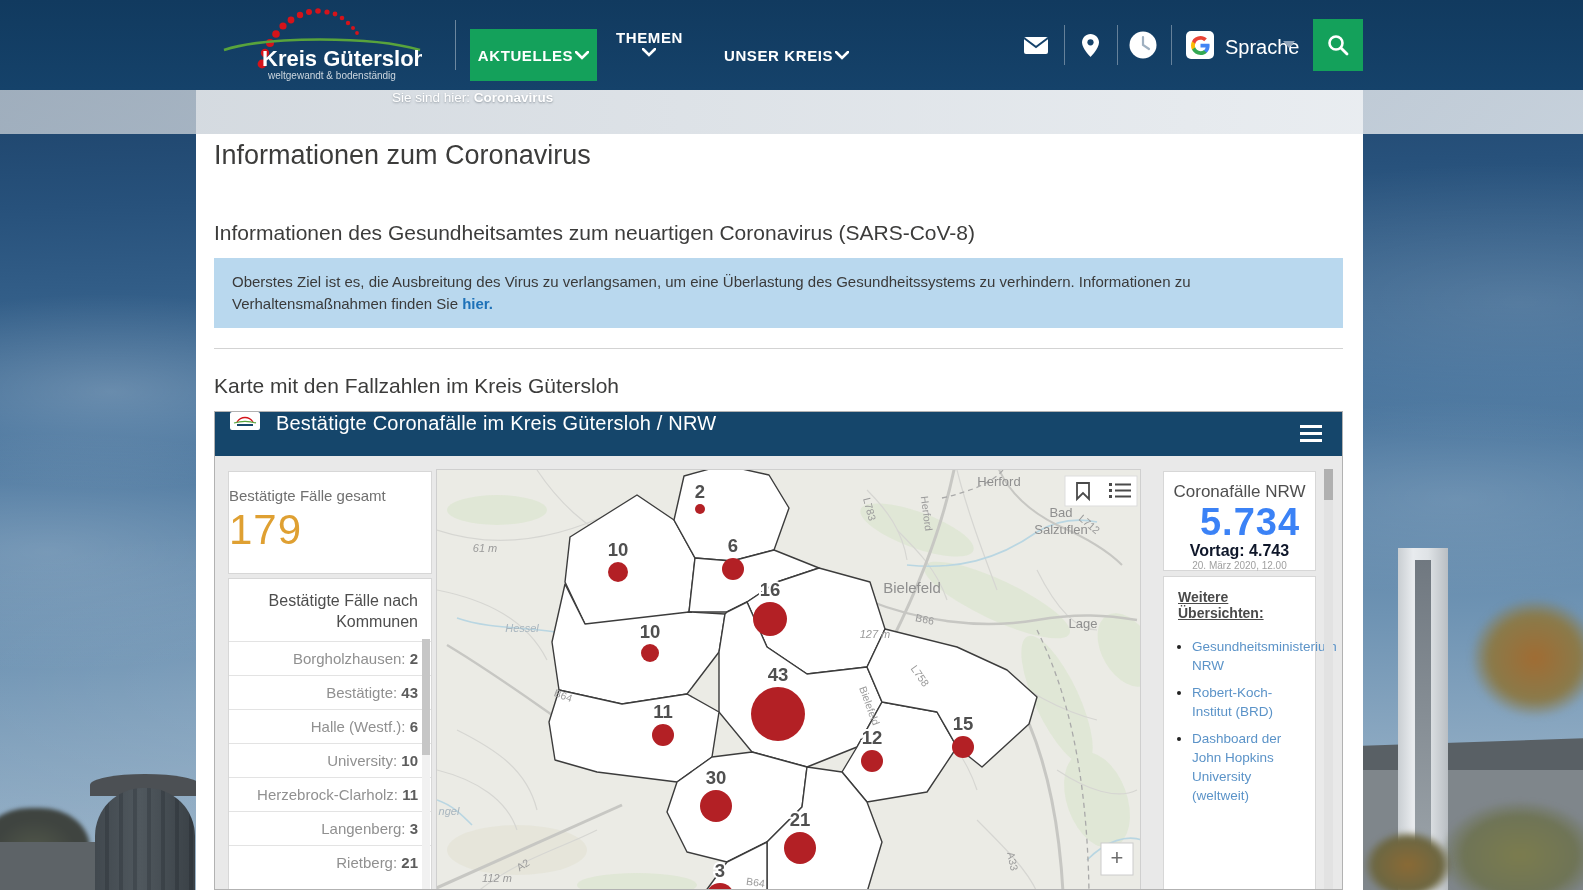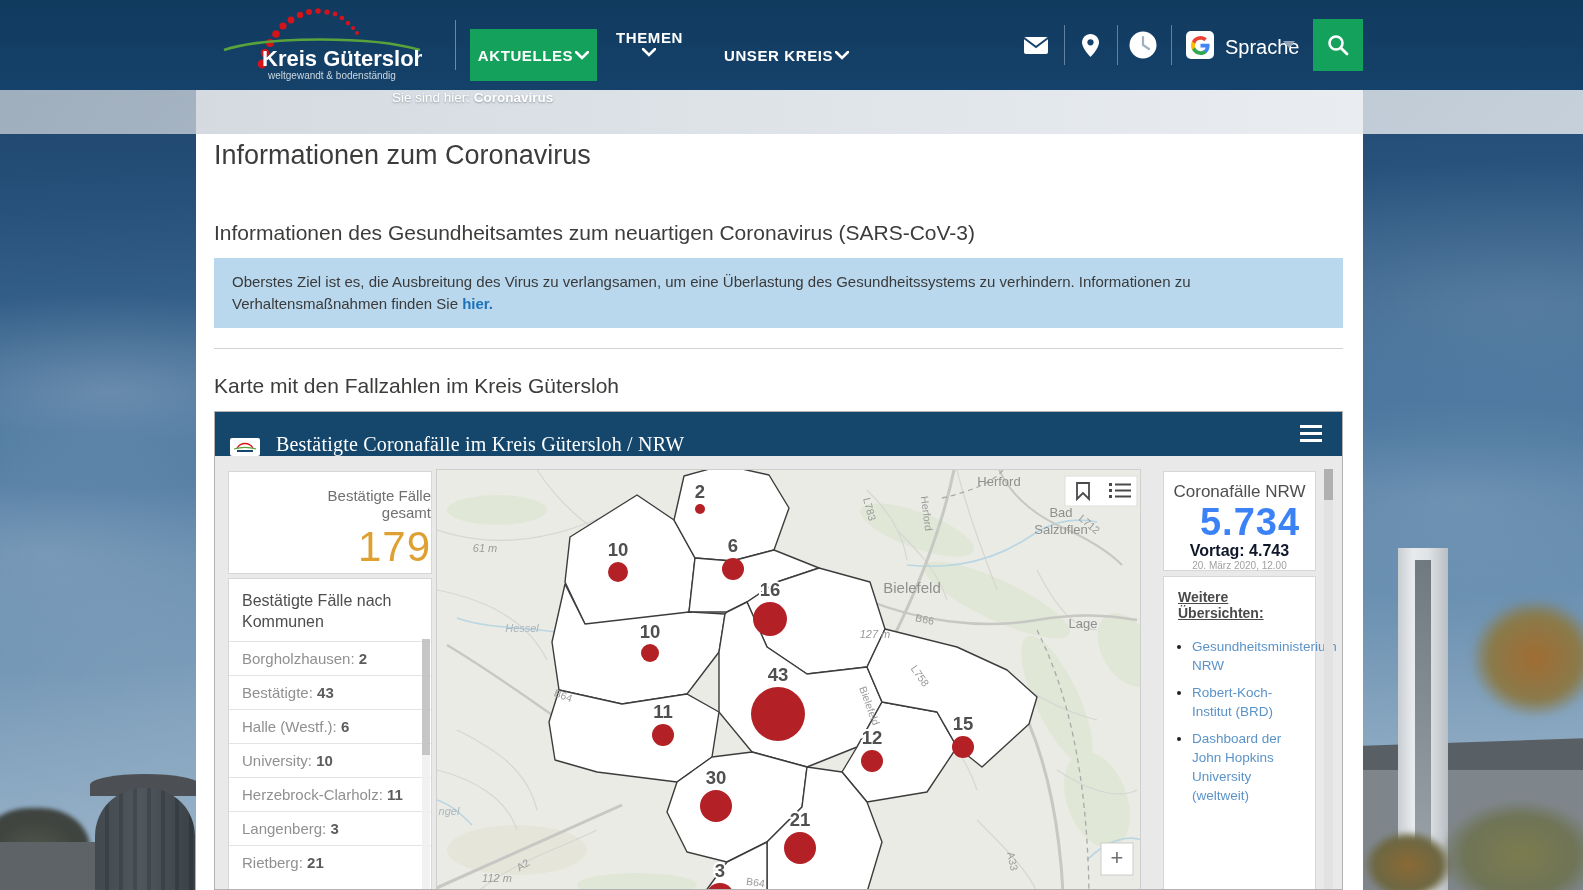--- a/index.html
+++ b/index.html
@@ -69,32 +69,32 @@
   .h2a{position:absolute;left:18px;top:131px;font-size:21px;color:#3c3c3b;}
   .infobox{position:absolute;left:18px;top:168px;width:1129px;height:70px;background:#b9d8ee;box-sizing:border-box;
     padding:13px 18px;font-size:15px;line-height:22px;color:#3a3a3a;}
   .infobox a{color:#1d71b8;font-weight:bold;text-decoration:none;cursor:pointer;}
   .rule{position:absolute;left:18px;top:258px;width:1129px;height:1px;background:#d3d3d3;}
   .h2b{position:absolute;left:18px;top:284px;font-size:21px;color:#3c3c3b;}
 
   
   .widget{position:absolute;left:18px;top:321px;width:1129px;height:479px;box-sizing:border-box;
     border:1px solid #b2b2b2;overflow:hidden;background:#e9e9e9;}
-  .w-head{height:44px;background:#15466b;display:flex;align-items:flex-end;position:relative;font-family:Liberation Serif, serif;}
+  .w-head{height:44px;background:#15466b;display:flex;align-items:flex-start;position:relative;}
   .w-chip{width:30px;height:18px;background:#fff;border-radius:2px;margin-left:15px;display:flex;align-items:center;justify-content:center;}
   .w-title{color:#fff;font-size:20px;margin-left:16px;letter-spacing:.2px;font-weight:400;}
   .w-burger{position:absolute;right:20px;top:13px;width:22px;height:17px;cursor:pointer;}
   .w-burger div{height:3px;background:#fff;margin-bottom:4px;}
   .w-body{position:relative;height:433px;background:#e9e9e9;}
 
   .card{position:absolute;background:#fff;border:1px solid #d7d7d7;box-sizing:border-box;}
-  .c-total{left:13px;top:15px;width:204px;height:103px;text-align:right;padding-left:46px;}
+  .c-total{left:13px;top:15px;width:204px;height:103px;text-align:left;}
   .c-total .lbl{font-size:15px;color:#707070;margin-top:15px;}
   .c-total .val{font-size:42px;color:#dfa032;font-weight:500;margin-top:2px;letter-spacing:1px;}
-  .c-komm{left:13px;top:122px;width:204px;bottom:-2px;overflow:hidden;}
+  .c-komm{left:13px;top:122px;width:204px;bottom:-2px;overflow:hidden;text-align:right;}
   .c-komm .hd{font-size:16px;color:#4d4d4d;line-height:21px;padding:11px 13px 9px;}
   .k-row{padding:8px 13px;border-top:1px solid #e3e3e3;font-size:15px;color:#909090;cursor:pointer;}
   .k-row b{color:#5c5c5c;}
   .k-scroll{position:absolute;right:1px;top:60px;bottom:0;width:8px;background:#f1f1f1;}
   .k-scroll .thumb{position:absolute;top:0;left:0;width:8px;height:116px;background:#c6c6c6;}
 
   .mapbox{position:absolute;left:221px;top:13px;width:703px;height:422px;border:1px solid #cfcfcf;
     box-sizing:content-box;background:#ebebe5;cursor:grab;}
 
   .c-nrw{left:948px;top:15px;width:153px;height:100px;text-align:center;}
@@ -213,21 +213,21 @@
     </svg>
   </button>
 </header>
 
 <div class="crumb-bar">
   <span><span>Sie sind hier:</span>&nbsp;<b>Coronavirus</b></span>
 </div>
 
 <main class="content">
   <div class="h1">Informationen zum Coronavirus</div>
-  <div class="h2a">Informationen des Gesundheitsamtes zum neuartigen Coronavirus (SARS-CoV-3)</div>
+  <div class="h2a">Informationen des Gesundheitsamtes zum neuartigen Coronavirus (SARS-CoV-8)</div>
 
   <div class="infobox"><span>Oberstes Ziel ist es, die Ausbreitung des Virus zu verlangsamen, um eine Überlastung des Gesundheitssystems zu verhindern. Informationen zu Verhaltensmaßnahmen finden Sie </span><a>hier.</a></div>
 
   <div class="rule"></div>
   <div class="h2b">Karte mit den Fallzahlen im Kreis Gütersloh</div>
 
   <section class="widget">
     <div class="w-head">
       <div class="w-chip">
         <svg width="26" height="14" viewBox="0 0 26 14">

